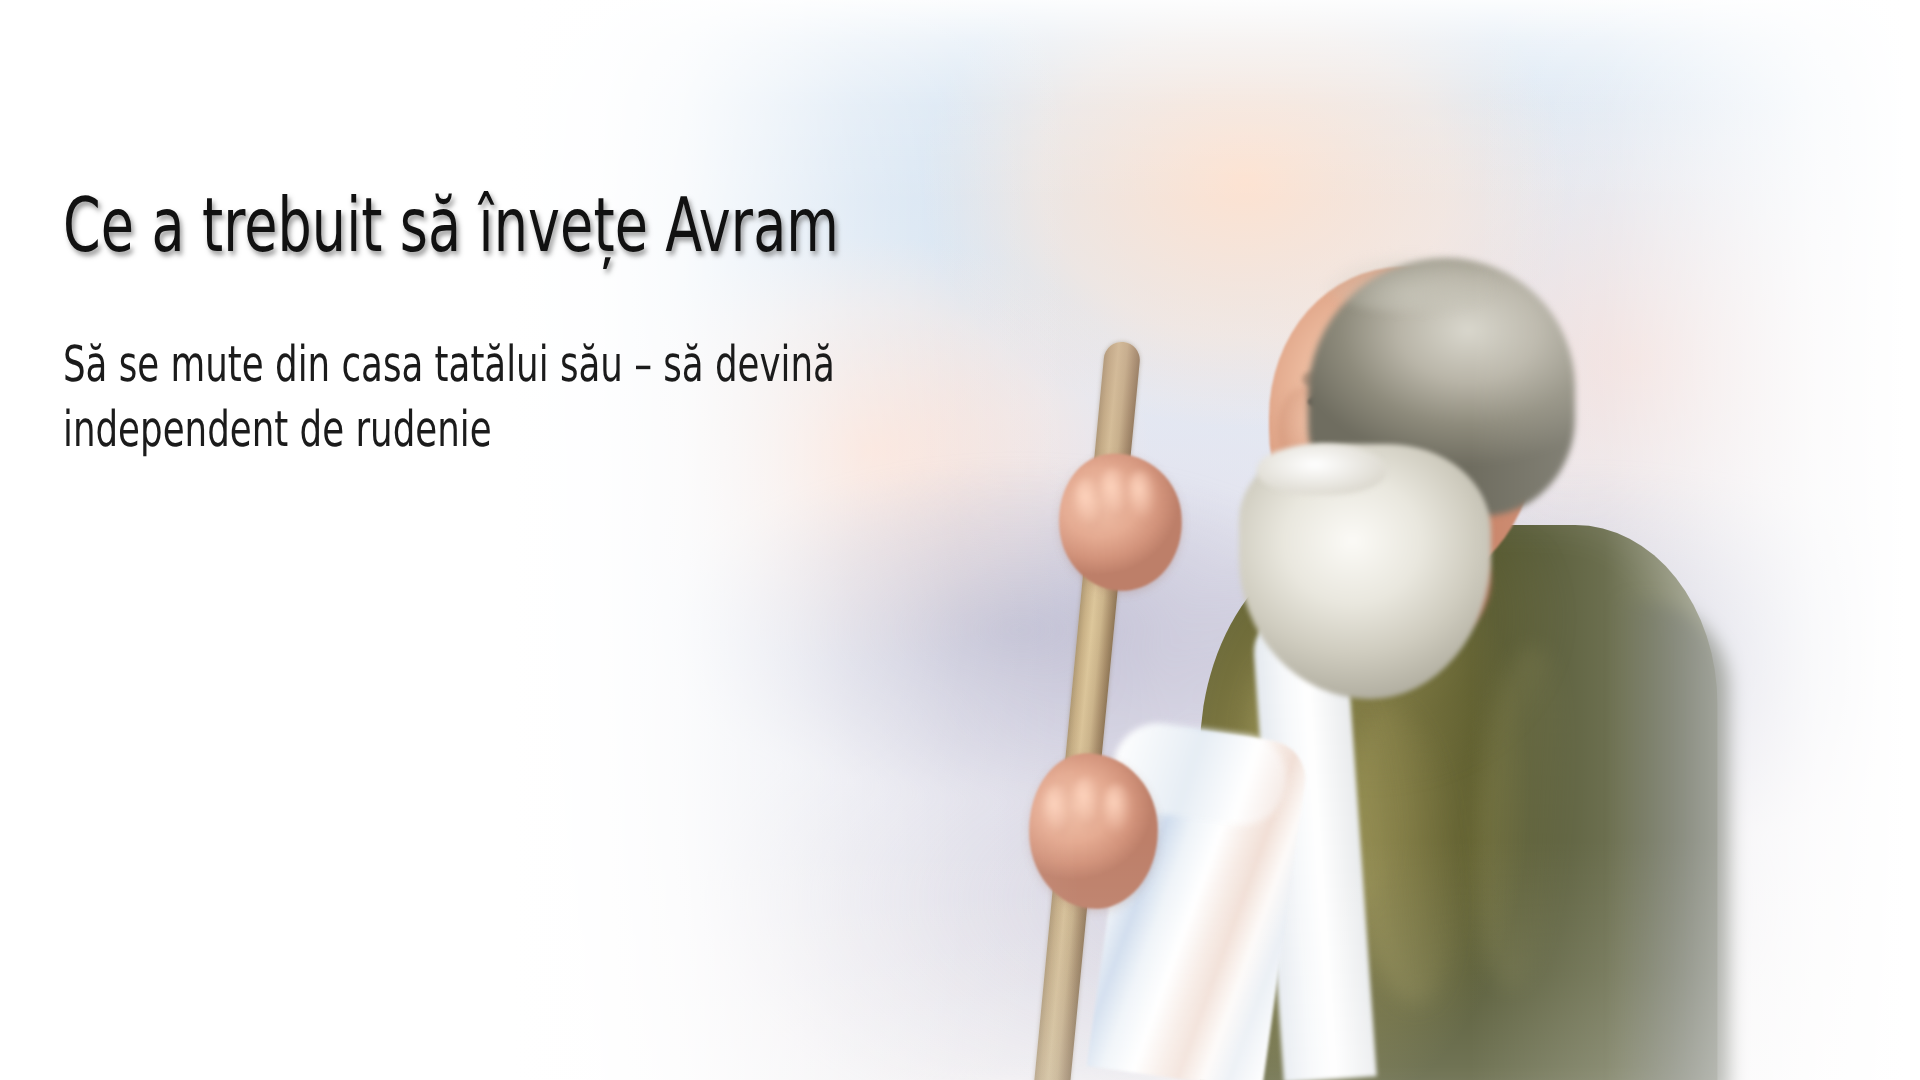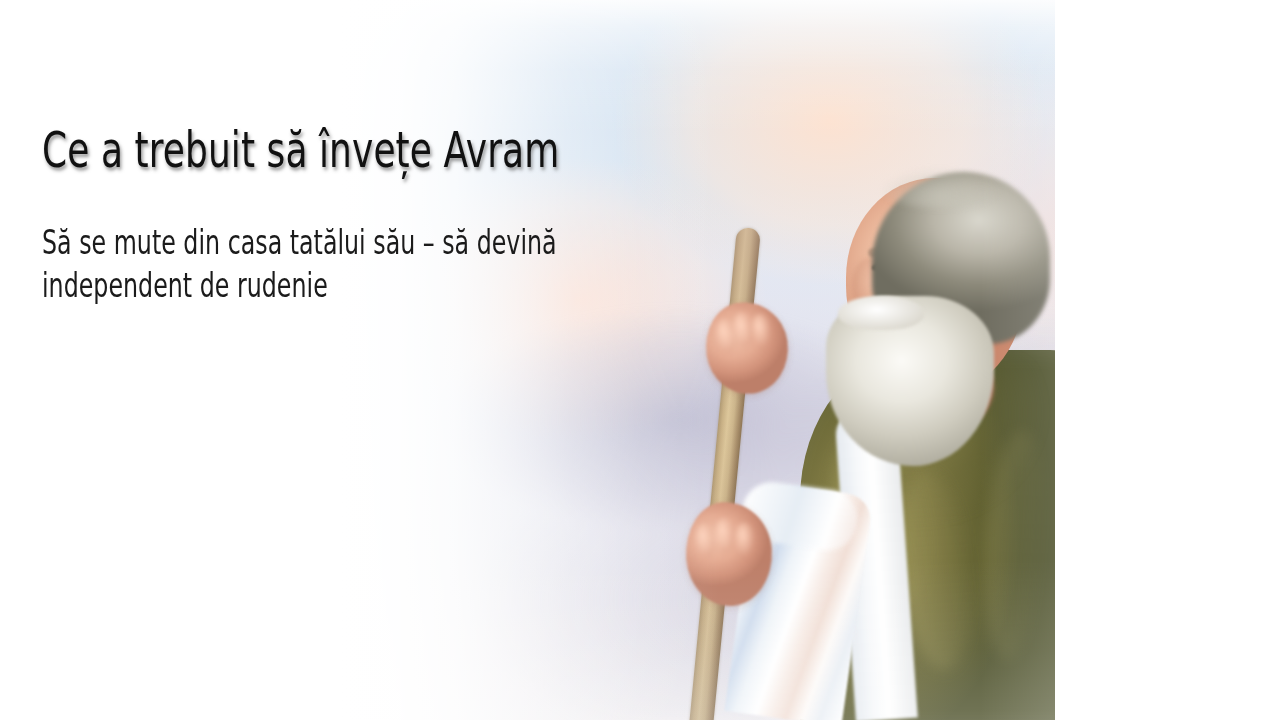--- a/index.html
+++ b/index.html
@@ -10,21 +10,21 @@
   }
   body {
     width: 1280px;
     height: 720px;
     overflow: hidden;
     font-family: "Liberation Sans", "DejaVu Sans", sans-serif;
   }
 
   #slide {
     position: relative;
-    width: 1055px;
+    width: 1280px;
     height: 720px;
     background: #fdba74;
     overflow: hidden;
   }
 
   
   .artwork {
     position: absolute;
     inset: 0;
     overflow: hidden;

